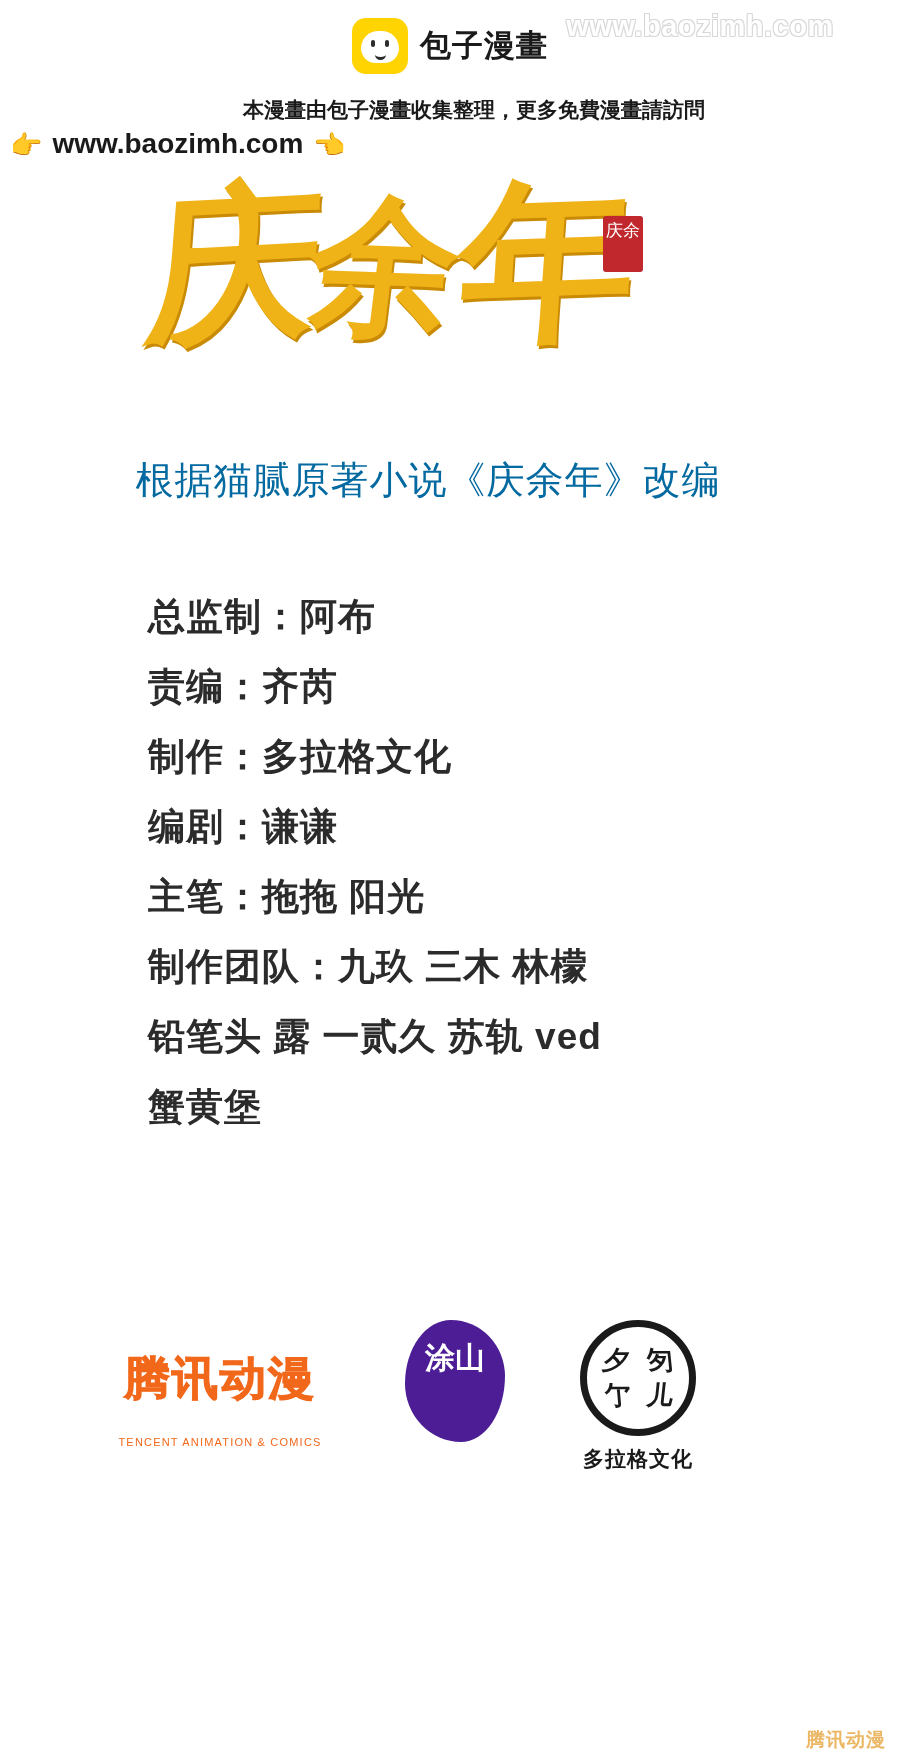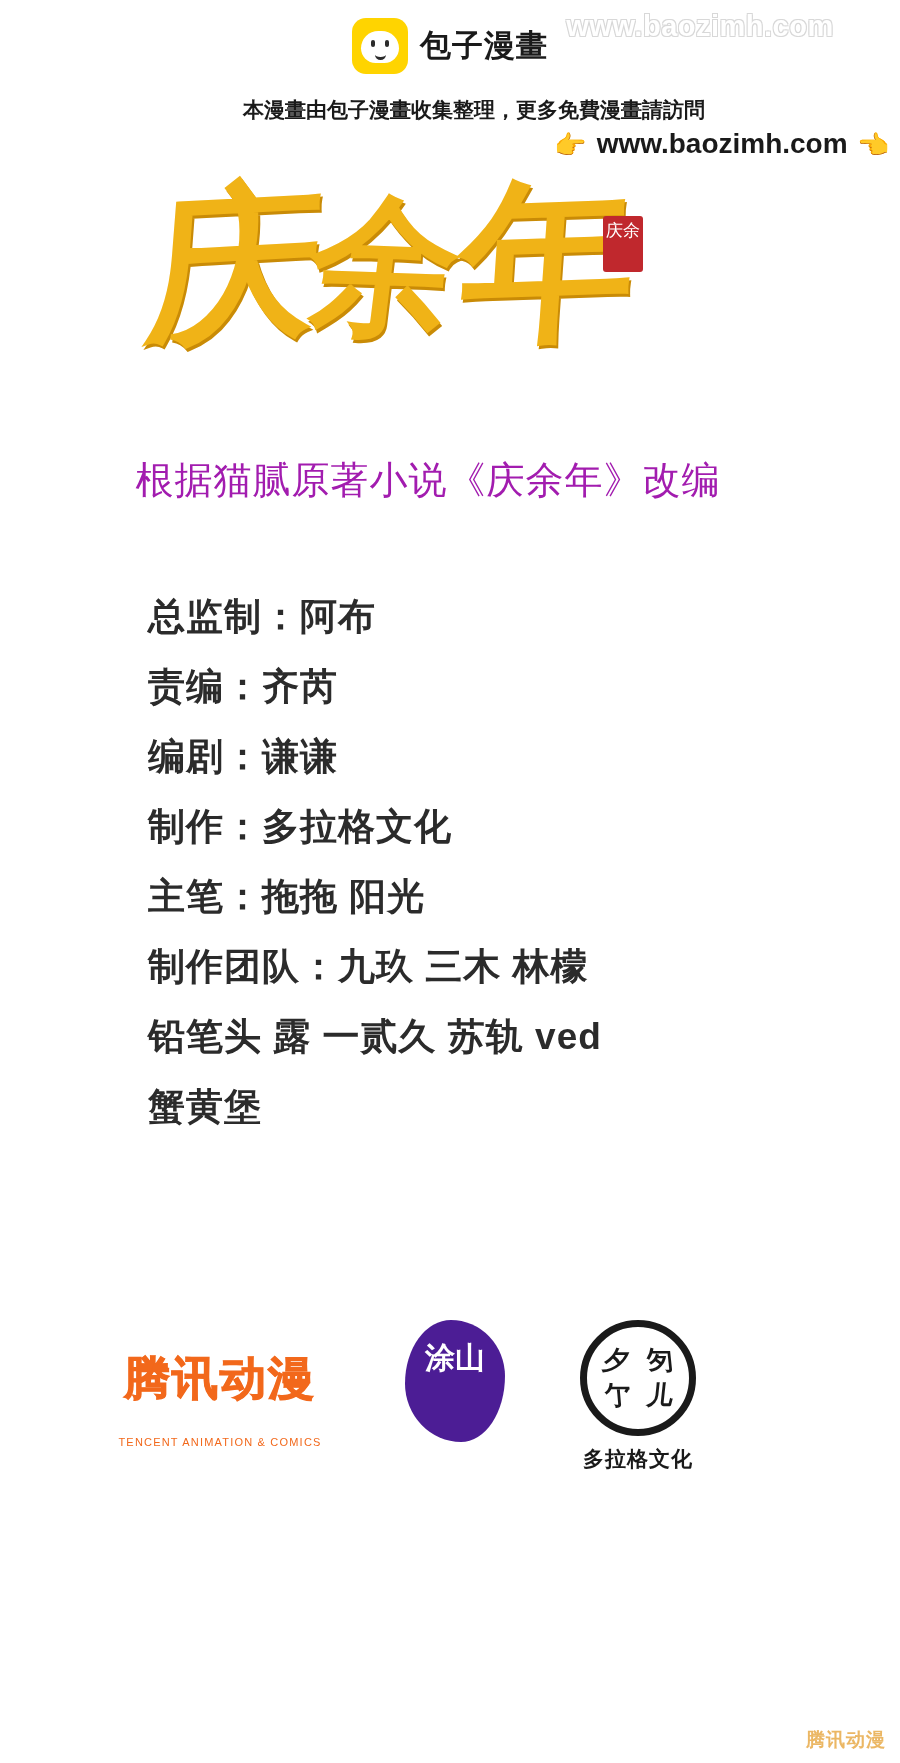--- a/index.html
+++ b/index.html
@@ -112,21 +112,21 @@
     font-weight: bold;
     color: #1a1a1a;
     white-space: nowrap;
     margin-left: 24px;
   }
   .notice-url {
     position: absolute;
     top: 128px;
     left: 0;
     width: 900px;
-    text-align: right;
+    text-align: left;
     font-size: 28px;
     font-weight: bold;
     color: #1a1a1a;
     white-space: nowrap;
   }
   .notice-url .hand-emoji {
     color: #f2b01e;
     font-size: 26px;
     vertical-align: middle;
     margin: 0 10px;
@@ -182,21 +182,21 @@
   }
 
   
   .adapt-line {
     position: absolute;
     top: 455px;
     left: 0;
     width: 856px;
     text-align: center;
     font-size: 38px;
-    color: #a21caf;
+    color: #0369a1;
     letter-spacing: 1px;
     white-space: nowrap;
   }
 
   
   .credits {
     position: absolute;
     top: 598px;
     left: 148px;
     width: 700px;
@@ -341,22 +341,22 @@
   <span class="ch ch2">余</span>
   <span class="ch ch3">年</span>
   <span class="seal">庆余</span>
 </div>
 
 <div class="adapt-line">根据猫腻原著小说《庆余年》改编</div>
 
 <div class="credits">
   <div class="credit-line">总监制：阿布</div>
   <div class="credit-line">责编：齐芮</div>
+  <div class="credit-line">制作：多拉格文化</div>
   <div class="credit-line">编剧：谦谦</div>
-  <div class="credit-line">制作：多拉格文化</div>
   <div class="credit-line">主笔：拖拖 阳光</div>
   <div class="credit-line">制作团队：九玖 三木 林檬</div>
   <div class="credit-line">铅笔头 露 一贰久 苏轨 ved</div>
   <div class="credit-line">蟹黄堡</div>
 </div>
 
 <div class="logos">
 
   <div class="tencent-logo">
     <div class="tl-main">腾讯动漫</div>

